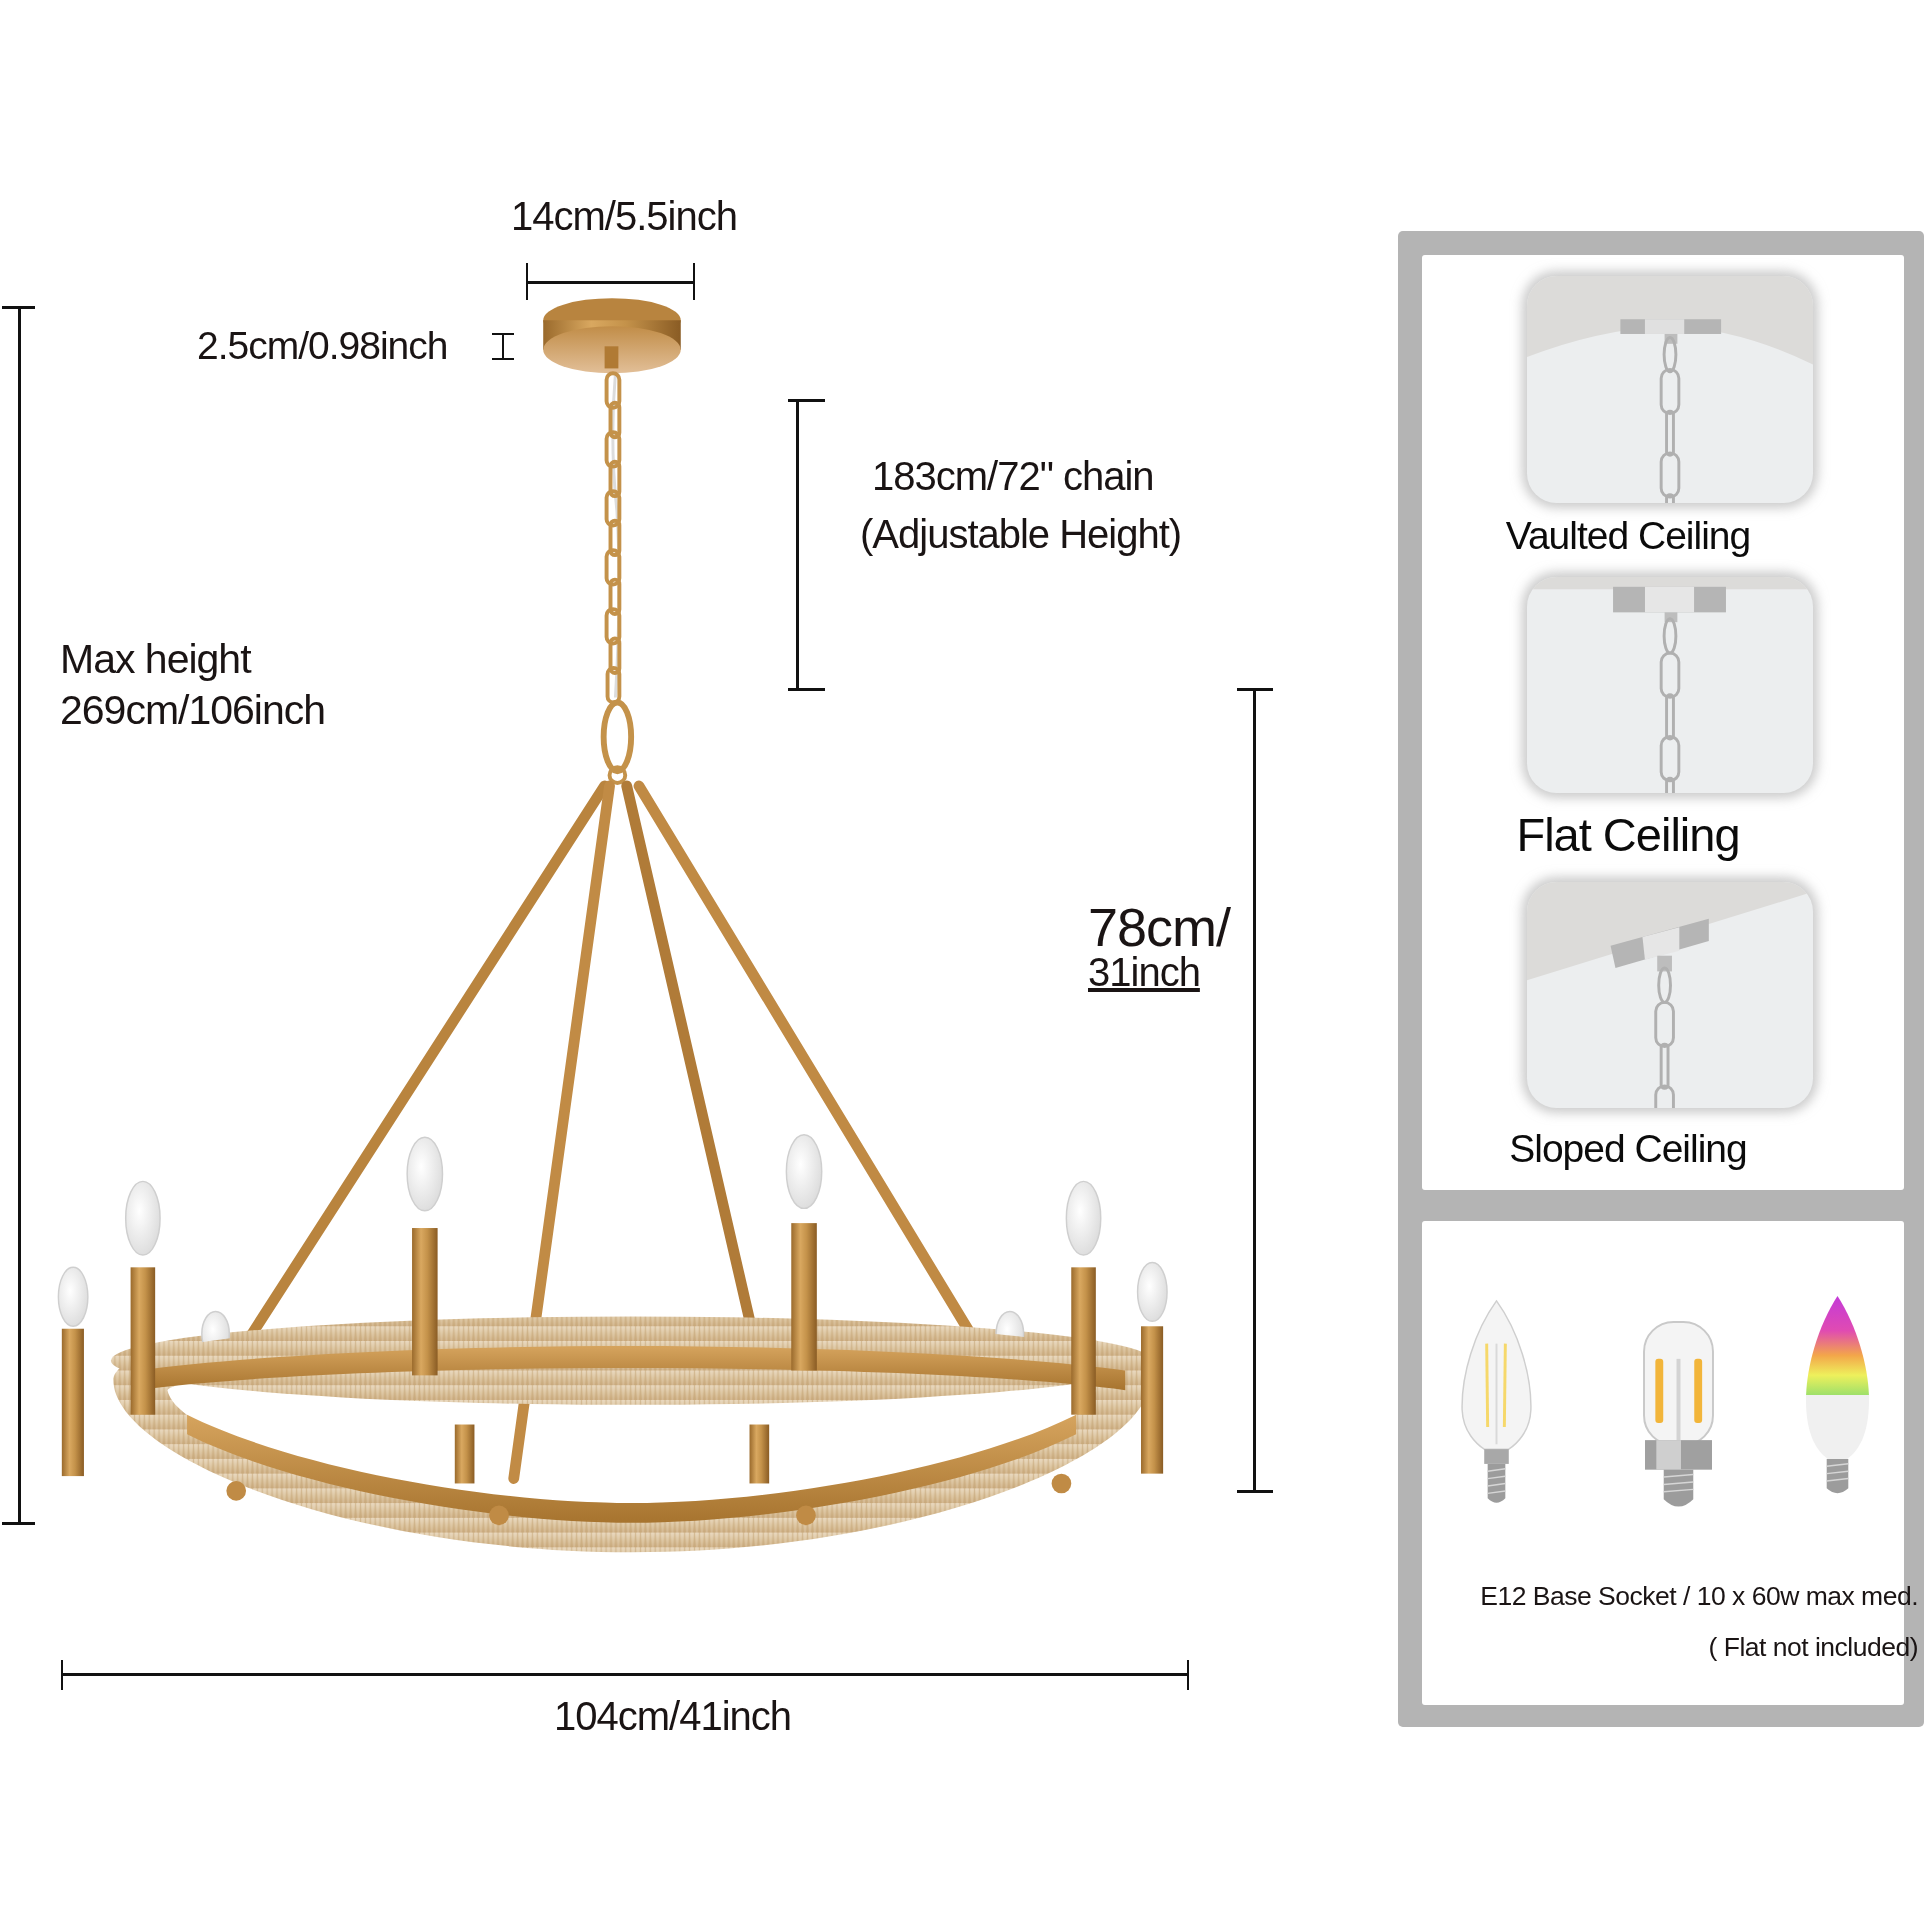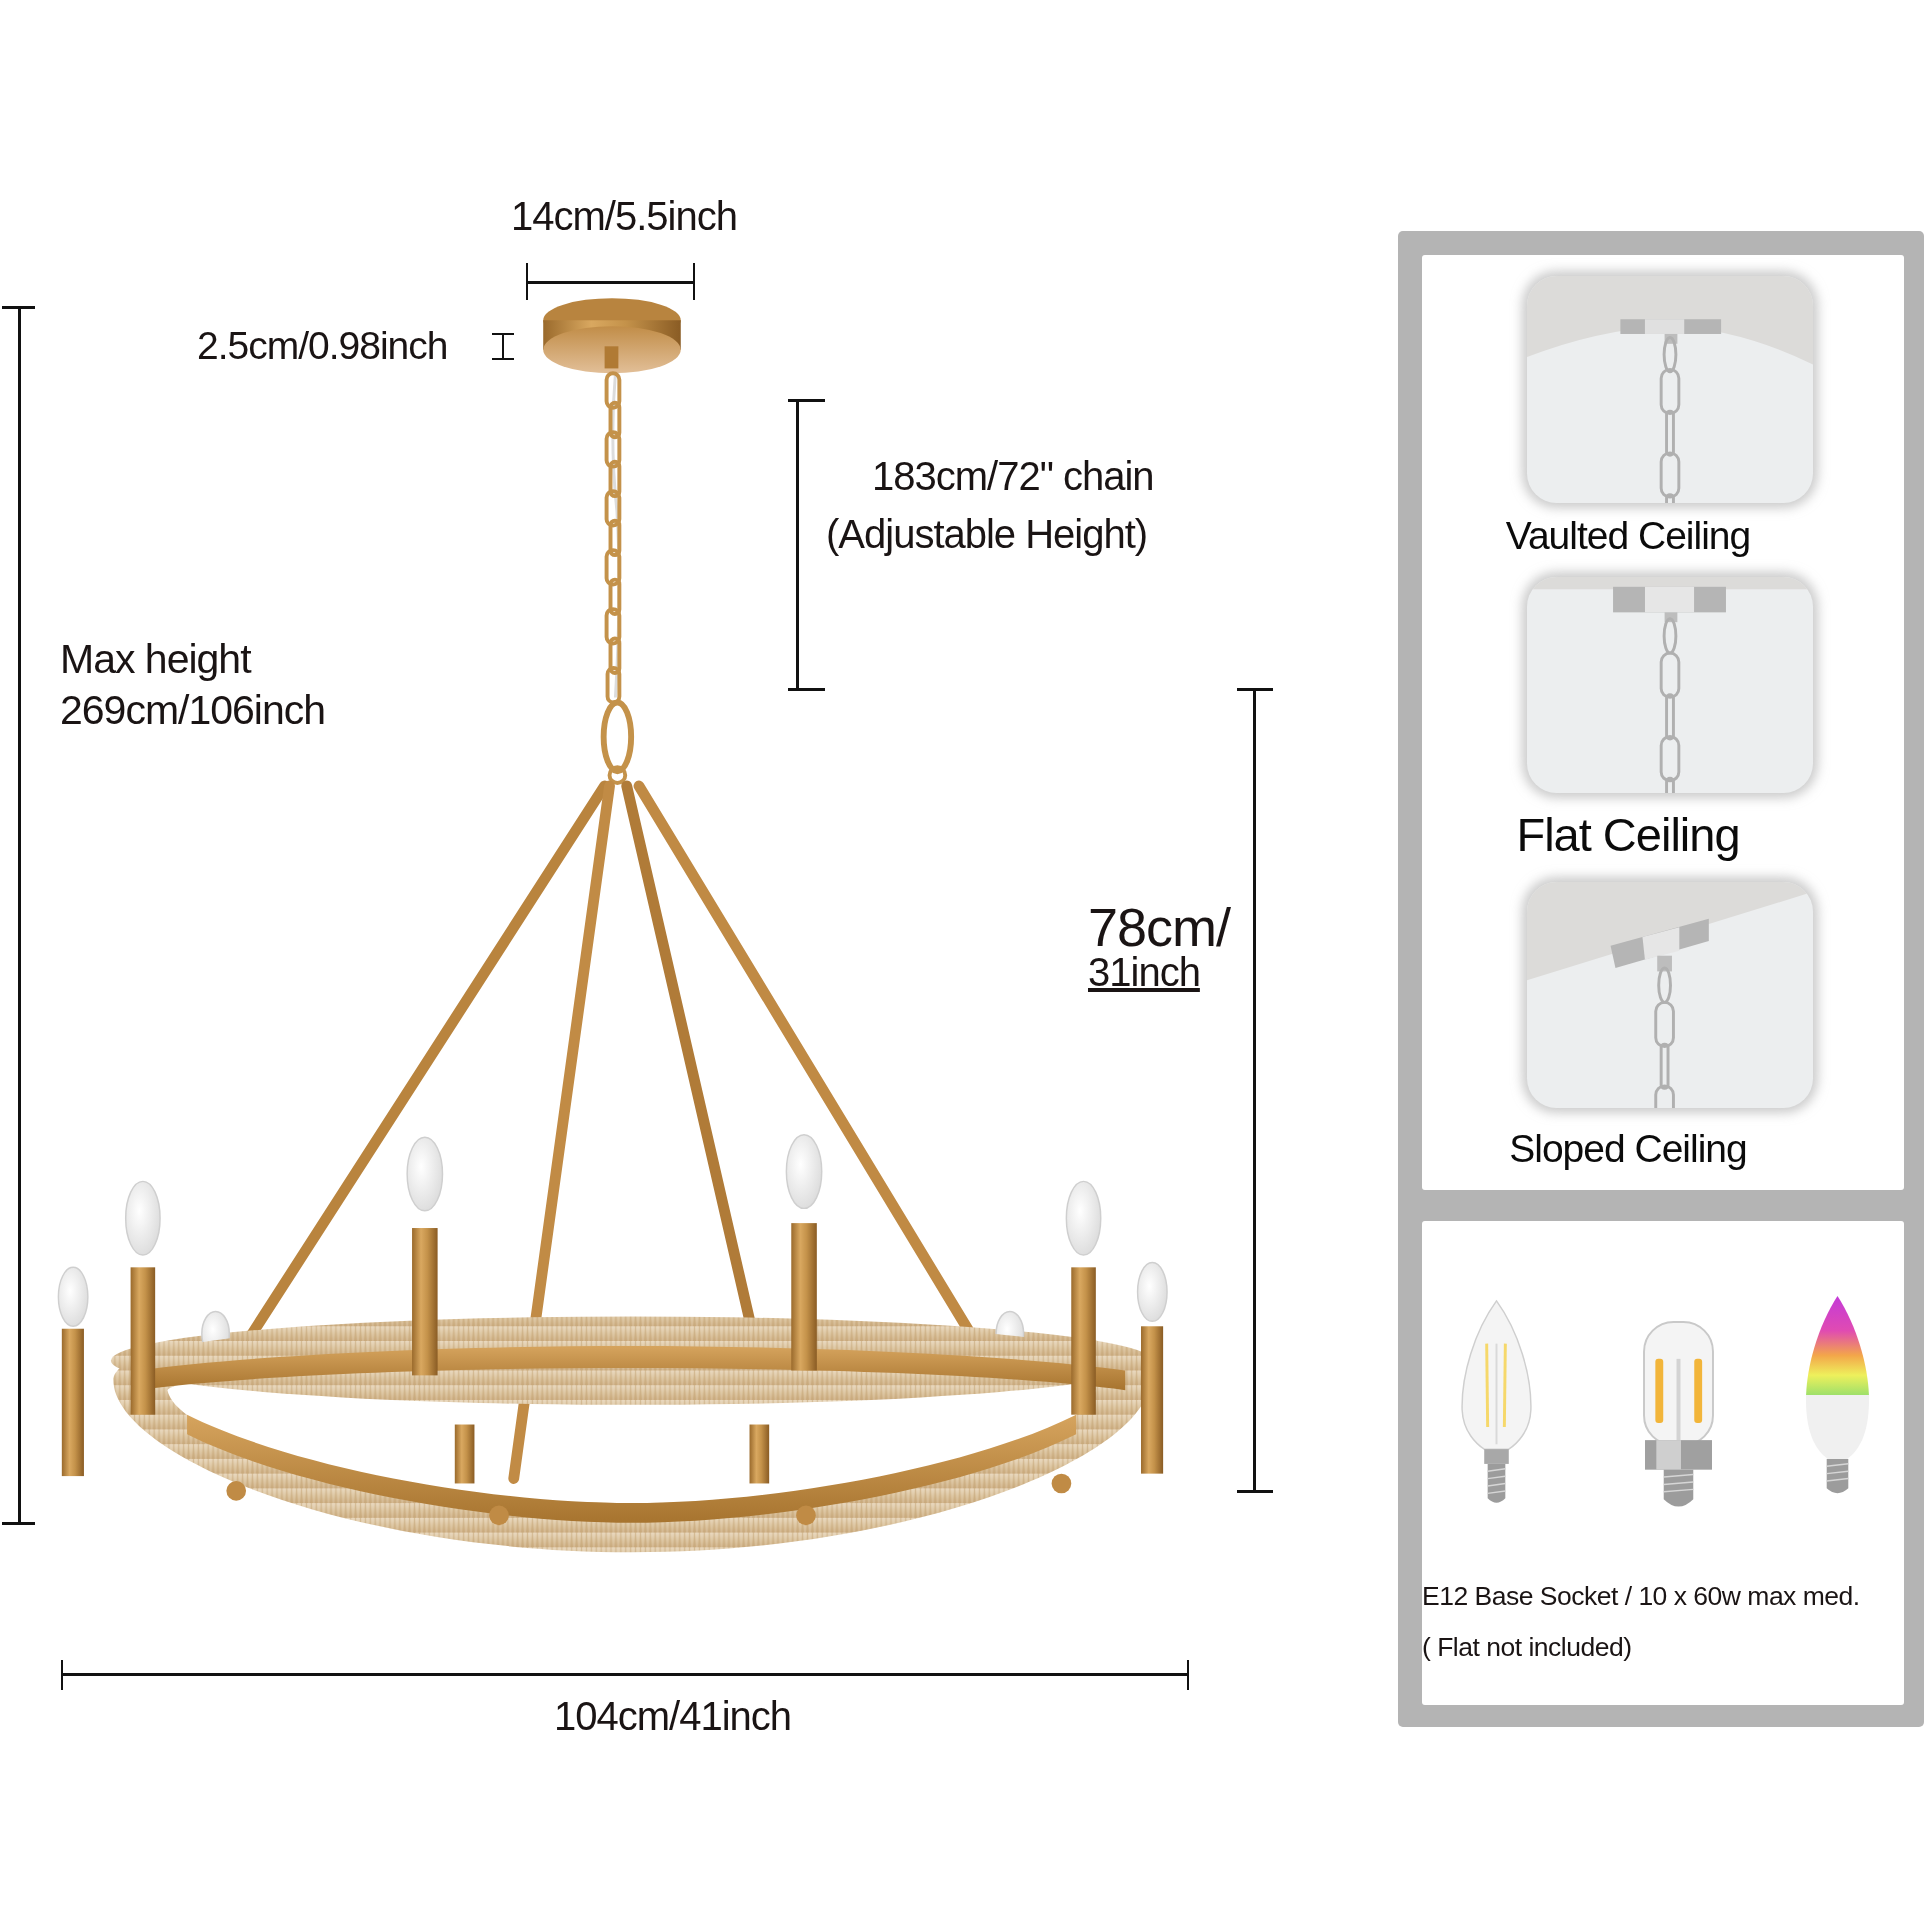--- a/index.html
+++ b/index.html
@@ -10,21 +10,21 @@
   .bar { position: absolute; background: #111; }
 
   
   .frame { position: absolute; left: 1398px; top: 231px; width: 526px; height: 1496px;
            background: #b4b4b4; border-radius: 4.9px; }
   .panel { position: absolute; background: #fff; border-radius: 2.9px; }
   .tile { position: absolute; left: 1527px; width: 286px; border-radius: 29.5px; overflow: hidden;
           background: #eceeef; box-shadow: 0 0 10.8px 4.9px rgba(160,160,160,0.55); }
   .tile-label { position: absolute; left: 1422px; width: 412px; text-align: center;
                 line-height: 1; white-space: nowrap; color: #0b0b0b; letter-spacing: -1px; }
-  .bulb-caption { position: absolute; left: 1422px; width: 496px; text-align: left; white-space: nowrap;
+  .bulb-caption { position: absolute; left: 1422px; width: 496px; text-align: right; white-space: nowrap;
                   line-height: 1; font-size: 26.5px; color: #1a1414; letter-spacing: -0.5px; }
 </style>
 </head>
 <body>
 
 <div>
 
   <div class="bar" style="left:1.5px;top:306px;width:33px;height:2.9px;"></div>
   <div class="bar" style="left:17.7px;top:308px;width:2.9px;height:1217px;"></div>
   <div class="bar" style="left:1.5px;top:1522px;width:33px;height:2.9px;"></div>
@@ -38,21 +38,21 @@
 
   <div class="dim-text" style="left:197px;top:326px;font-size:39px;">2.5cm/0.98inch</div>
   <div class="bar" style="left:492px;top:333px;width:21.6px;height:2px;"></div>
   <div class="bar" style="left:502px;top:334px;width:2px;height:25.6px;"></div>
   <div class="bar" style="left:492px;top:358px;width:21.6px;height:2px;"></div>
 
   <div class="bar" style="left:788px;top:399px;width:37px;height:2.5px;"></div>
   <div class="bar" style="left:796px;top:400px;width:2.5px;height:289px;"></div>
   <div class="bar" style="left:788px;top:688px;width:37px;height:2.5px;"></div>
   <div class="dim-text" style="left:872px;top:456px;font-size:40px;">183cm/72" chain</div>
-  <div class="dim-text" style="left:826px;top:514px;font-size:40px;">(Adjustable Height)</div>
+  <div class="dim-text" style="left:860px;top:514px;font-size:40px;">(Adjustable Height)</div>
 
   <div class="bar" style="left:1237px;top:688px;width:36px;height:2.5px;"></div>
   <div class="bar" style="left:1253px;top:689px;width:2.5px;height:803px;"></div>
   <div class="bar" style="left:1237px;top:1490px;width:36px;height:2.5px;"></div>
   <div class="dim-text" style="left:1088px;top:900px;font-size:54px;">78cm/</div>
   <div class="dim-text" style="left:1088px;top:952px;font-size:40px;text-decoration:underline;">31inch</div>
 
   <div class="bar" style="left:61px;top:1660px;width:2px;height:29.5px;"></div>
   <div class="bar" style="left:62px;top:1673px;width:1126px;height:2.9px;"></div>
   <div class="bar" style="left:1187px;top:1660px;width:2px;height:29.5px;"></div>

